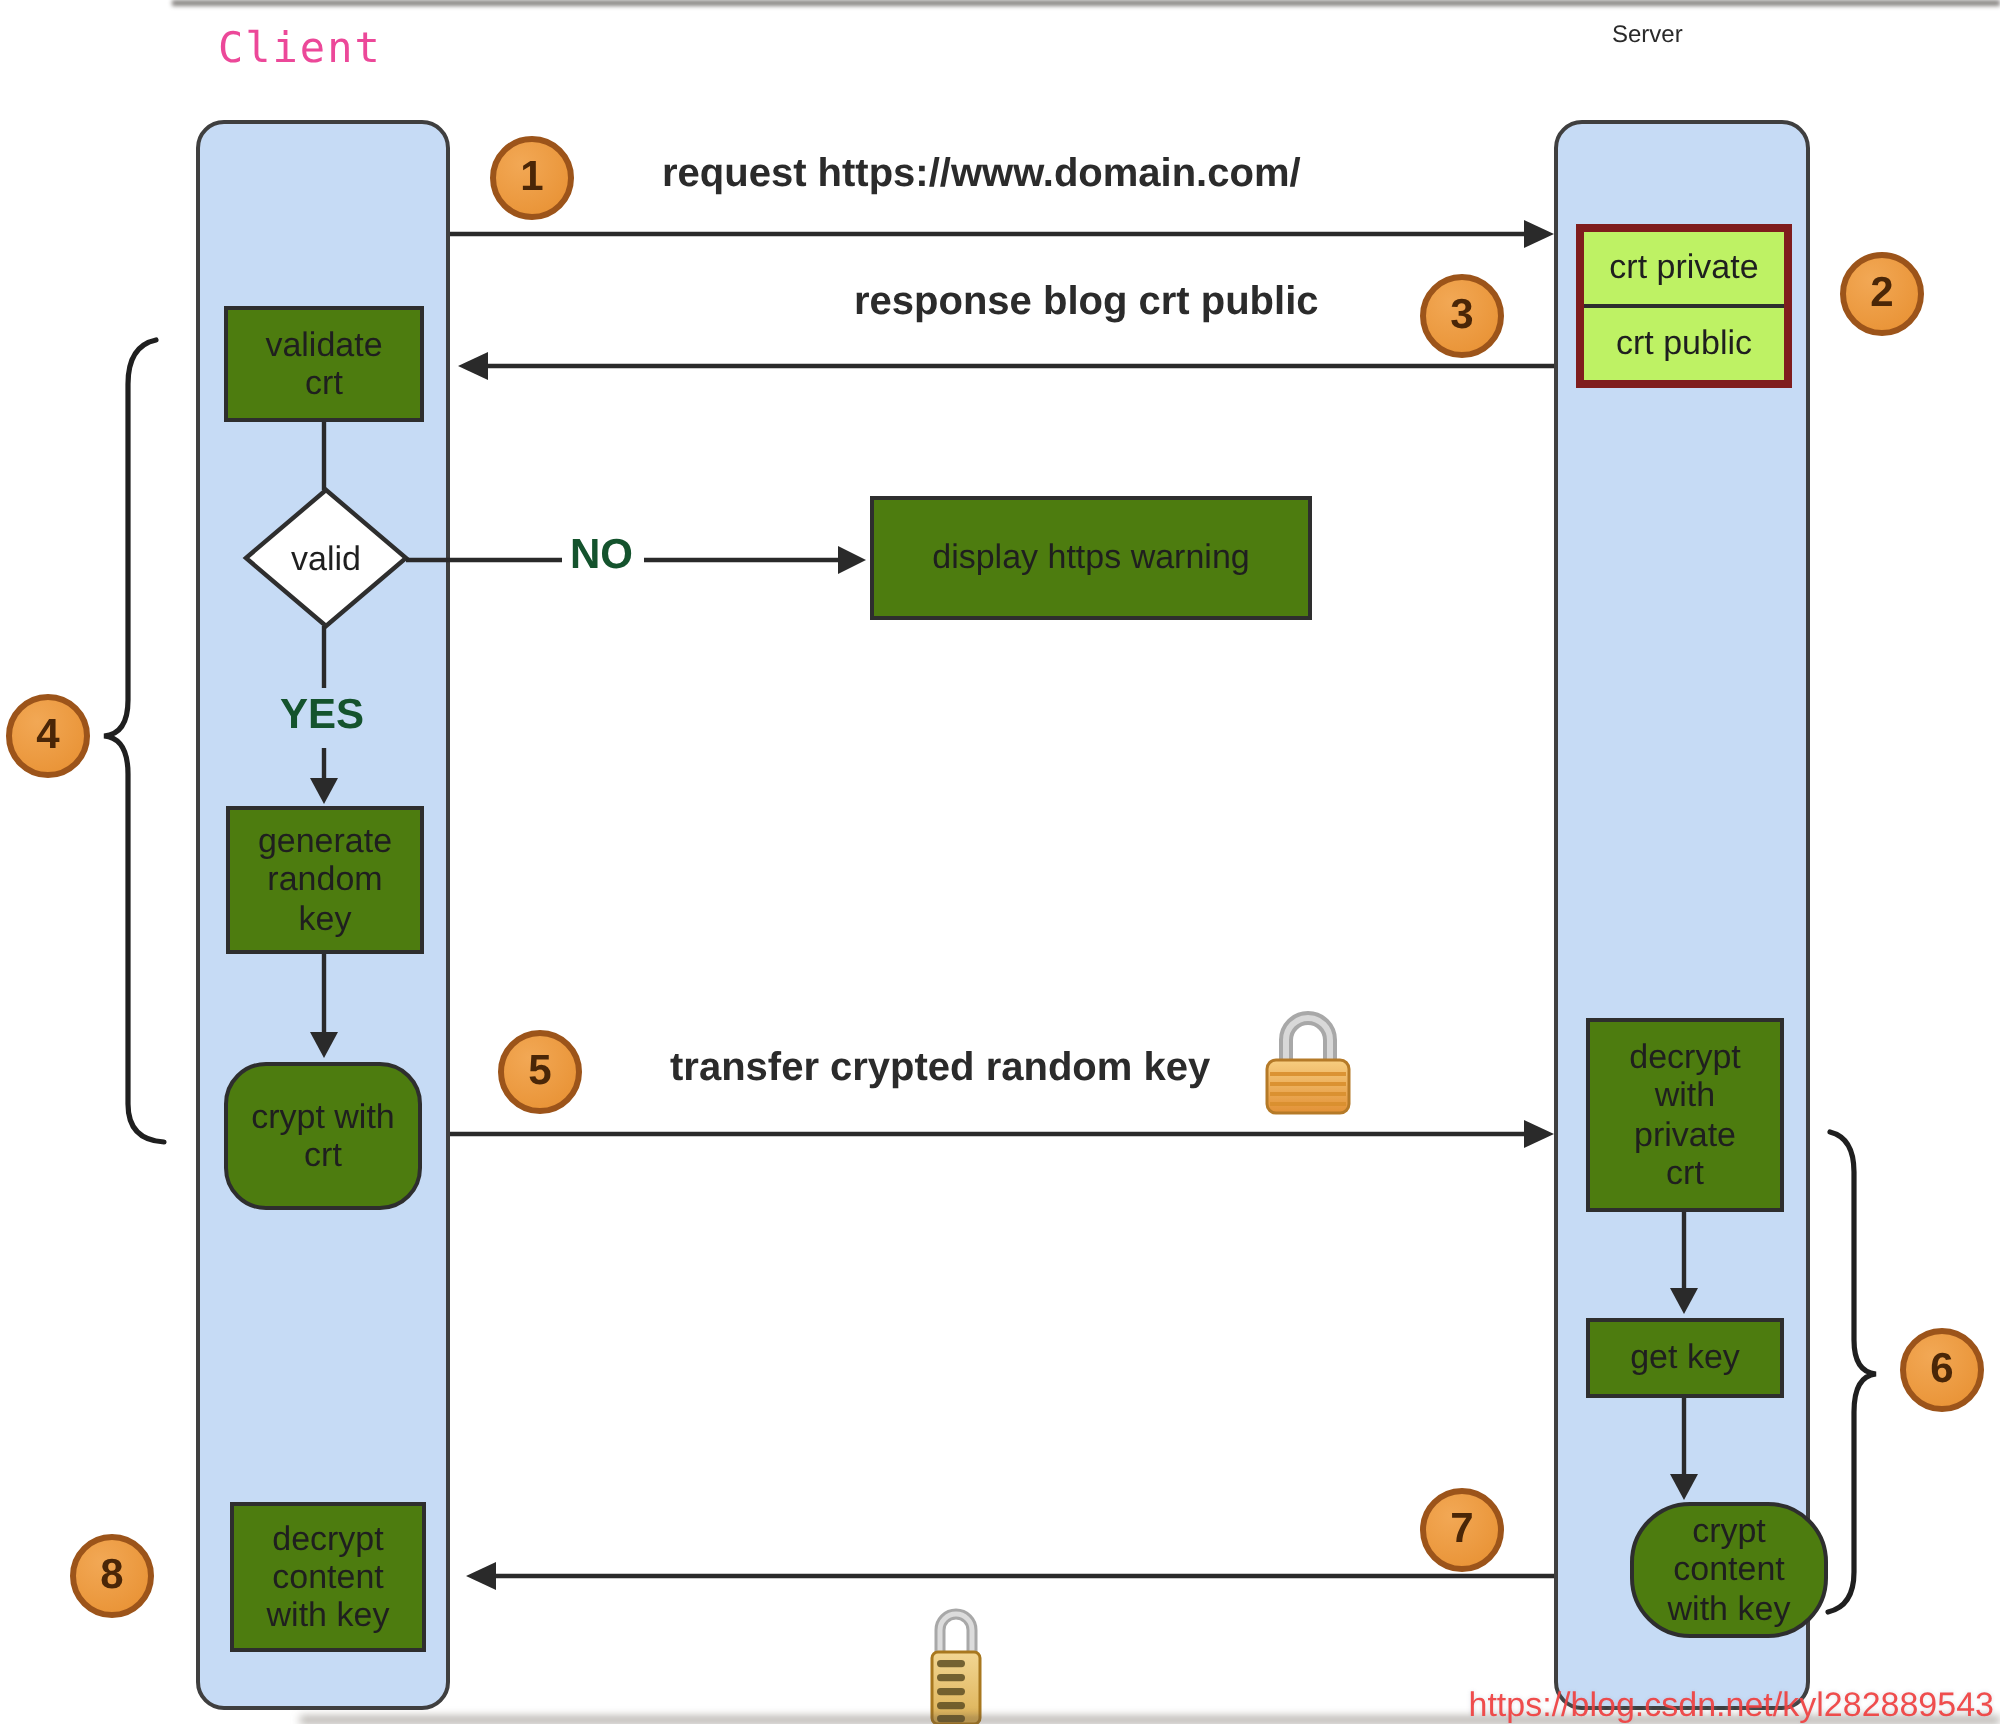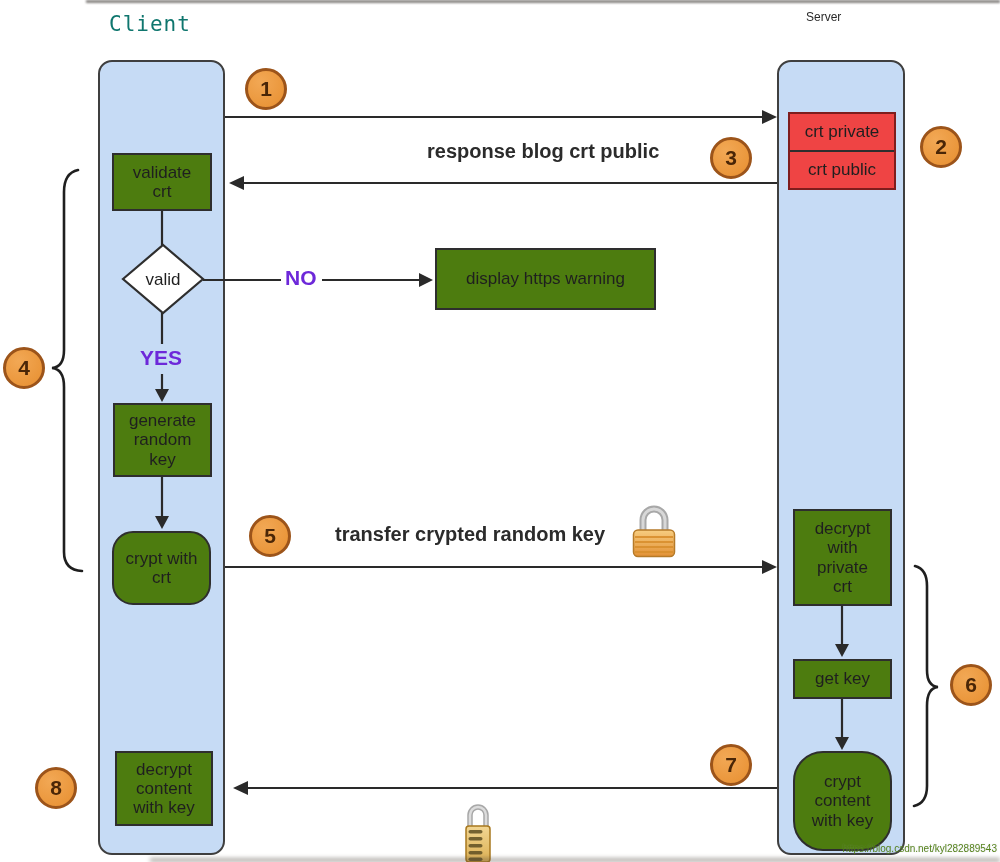--- a/index.html
+++ b/index.html
@@ -13,55 +13,55 @@
     box-sizing:border-box;
   }
   
   .fbox{
     position:absolute;background:#4d7c0f;border:2px solid #2e2e2e;box-sizing:border-box;
     display:flex;align-items:center;justify-content:center;text-align:center;
     font-size:17px;line-height:1.12;color:#1f1f1f;white-space:pre-line;z-index:3;
   }
   
   .pairbox{
-    position:absolute;background:#ef4444;border:2px solid #7f1d1d;box-sizing:border-box;z-index:3;
+    position:absolute;background:#bef264;border:4px solid #7f1d1d;box-sizing:border-box;z-index:3;
   }
   .pairbox .row{
     height:36px;display:flex;align-items:center;justify-content:center;
     font-size:17px;color:#1f1f1f;
   }
   .pairbox .row + .row{border-top:2px solid #2e2e2e;}
   
   .circle{
     position:absolute;width:42px;height:42px;border-radius:50%;
     background:radial-gradient(circle at 35% 30%, #f2a855, #e78f30);
     border:3px solid #9c541a;box-sizing:border-box;
     display:flex;align-items:center;justify-content:center;
     font-size:21px;font-weight:bold;color:#4a2607;z-index:4;
   }
   
   .msg{
     position:absolute;font-size:20px;font-weight:bold;color:#2b2b2b;white-space:nowrap;z-index:3;
   }
   .branchlbl{
-    position:absolute;font-size:21px;font-weight:bold;color:#6d28d9;z-index:3;
+    position:absolute;font-size:21px;font-weight:bold;color:#14532d;z-index:3;
   }
   .valid-label{
     position:absolute;left:123px;top:270px;width:80px;text-align:center;
     font-size:17px;color:#1f1f1f;z-index:3;
   }
   .client-title{
     position:absolute;left:109px;top:12px;font-family:"DejaVu Sans Mono", monospace;
-    font-size:21px;letter-spacing:1px;color:#0f766e;z-index:3;
+    font-size:21px;letter-spacing:1px;color:#ec4899;z-index:3;
   }
   .server-title{
     position:absolute;left:806px;top:10px;font-size:12px;color:#2a2a2a;z-index:3;
   }
   .watermark{
-    position:absolute;right:3px;top:843px;font-size:10px;color:#4d7c0f;opacity:.95;
+    position:absolute;right:3px;top:843px;font-size:17px;color:#ef4444;opacity:.95;
     white-space:nowrap;z-index:6;text-shadow:0 0 2px rgba(160,170,185,.35);
   }
   .edge-top{
     position:absolute;left:86px;right:0;top:0;height:3px;background:rgba(55,50,45,.6);
     filter:blur(1px);z-index:5;
   }
   .edge-bottom{
     position:absolute;left:150px;right:0;bottom:0;height:4px;background:rgba(85,75,65,.45);
     filter:blur(2px);z-index:5;
   }
@@ -157,24 +157,25 @@
 
   <div class="pairbox" style="left:788px;top:112px;width:108px;">
     <div class="row">crt private</div>
     <div class="row">crt public</div>
   </div>
   <div class="fbox" style="left:793px;top:509px;width:99px;height:97px;">decrypt
 with
 private
 crt</div>
   <div class="fbox" style="left:793px;top:659px;width:99px;height:40px;">get key</div>
-  <div class="fbox" style="left:793px;top:751px;width:99px;height:100px;border-radius:30px;">crypt
+  <div class="fbox" style="left:815px;top:751px;width:99px;height:68px;border-radius:30px;">crypt
 content
 with key</div>
 
+  <div class="msg" style="left:331px;top:76px;">request https://www.domain.com/</div>
   <div class="msg" style="left:427px;top:140px;">response blog crt public</div>
   <div class="msg" style="left:335px;top:523px;">transfer crypted random key</div>
 
   <div class="circle" style="left:245px;top:68px;">1</div>
   <div class="circle" style="left:920px;top:126px;">2</div>
   <div class="circle" style="left:710px;top:137px;">3</div>
   <div class="circle" style="left:3px;top:347px;">4</div>
   <div class="circle" style="left:249px;top:515px;">5</div>
   <div class="circle" style="left:950px;top:664px;">6</div>
   <div class="circle" style="left:710px;top:744px;">7</div>

